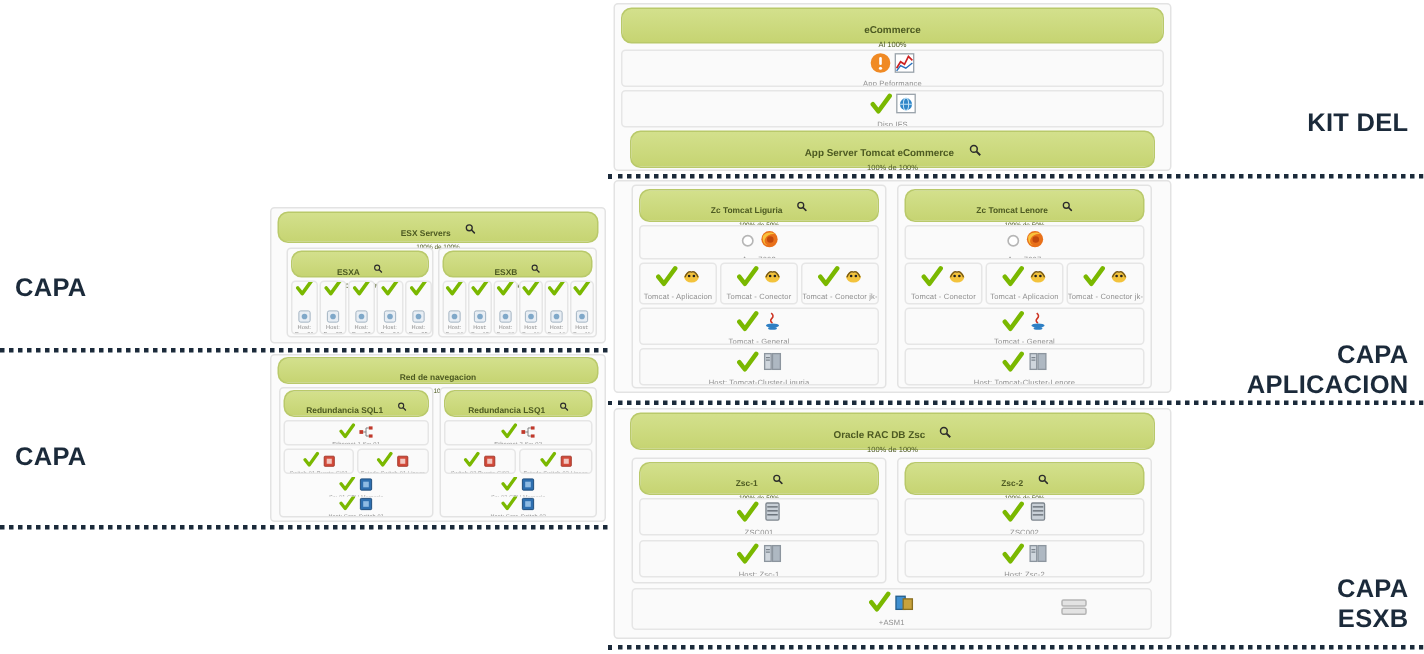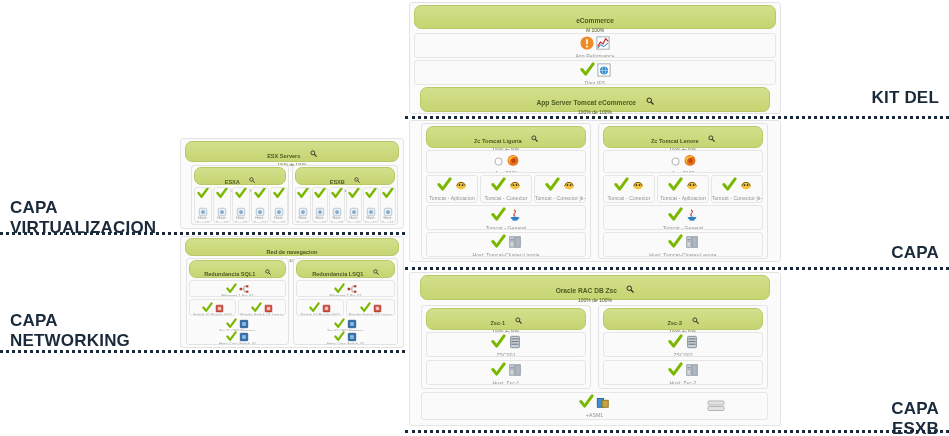--- a/index.html
+++ b/index.html
@@ -12,21 +12,20 @@
     color:#3a3a3a;
   }
 
   
   .layer-label{
     position:absolute;
     font-weight:bold;
     color:#1b2a3a;
     line-height:1.18;
     letter-spacing:.2px;
-    margin-top:16px;
   }
   .layer-label.left{left:10px;text-align:left;font-size:17px;}
   .layer-label.right{right:10px;text-align:right;font-size:17px;}
 
   
   .divider{
     position:absolute;
     height:0;
     border-top:3px dotted #1b2a3a;
   }
@@ -100,31 +99,30 @@
   .t-title-md{font-size:6.6px;}
   .t-title-sm{font-size:5.6px;}
   .t-sub{font-size:5px;}
   .t-sub-sm{font-size:4.3px;}
 </style>
 </head>
 <body>
 
 <div class="layer-label left" style="top:182px;">
   <div>CAPA</div>
-  <div>VIRTUALIZACION</div>
 </div>
 <div class="layer-label left" style="top:295px;">
   <div>CAPA</div>
-  <div>NETWORKING</div>
 </div>
 <div class="layer-label right" style="top:72px;">
   <div>KIT DEL</div>
 </div>
 <div class="layer-label right" style="top:227px;">
   <div>CAPA</div>
+  <div>APLICACION</div>
 </div>
 <div class="layer-label right" style="top:383px;">
   <div>CAPA</div>
   <div>ESXB</div>
 </div>
 
 <div class="divider" style="left:405px;top:116px;width:544px;"></div>
 <div class="divider" style="left:0px;top:232px;width:405px;"></div>
 <div class="divider" style="left:405px;top:267px;width:544px;"></div>
 <div class="divider" style="left:0px;top:350px;width:405px;"></div>

